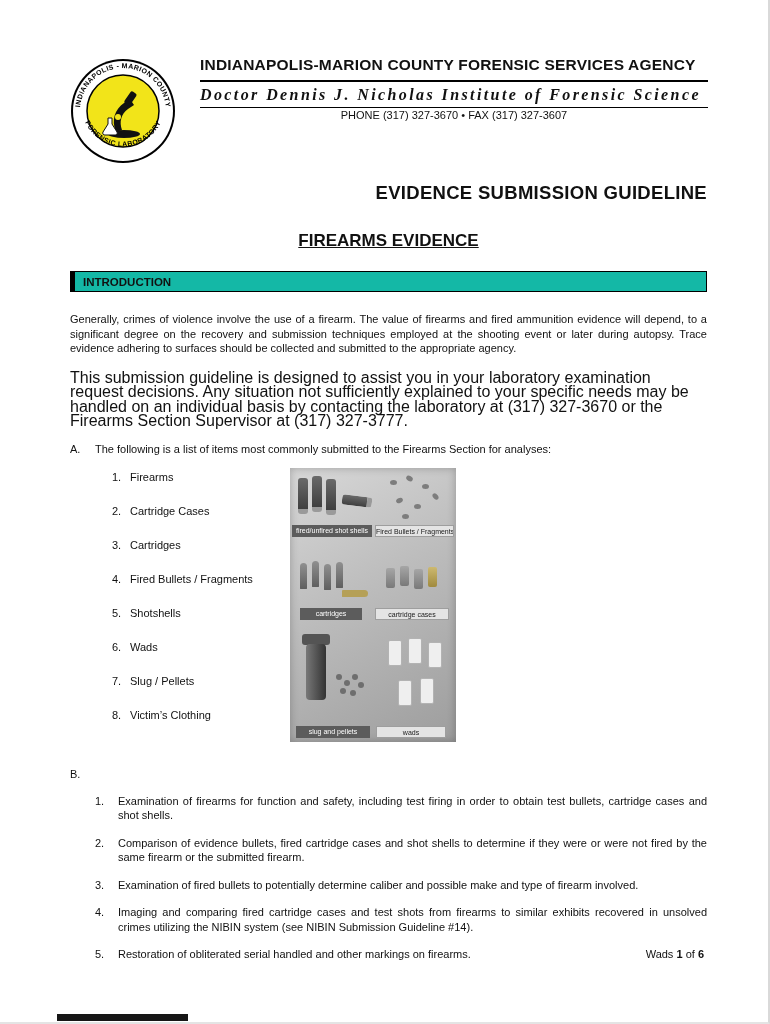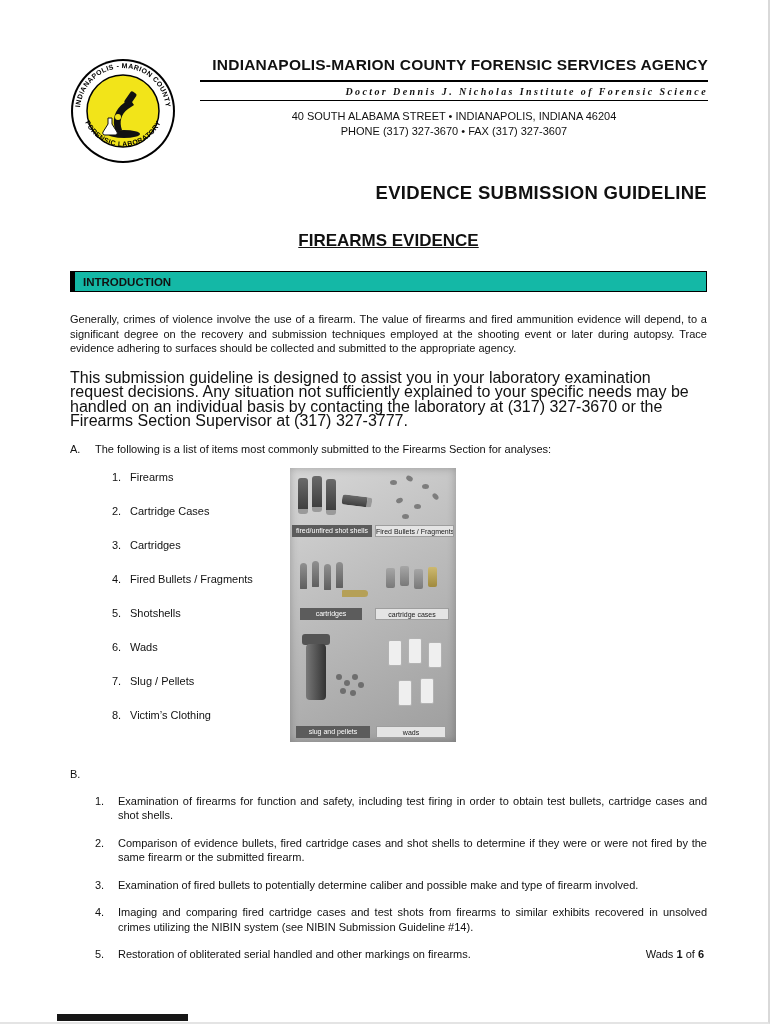--- a/index.html
+++ b/index.html
@@ -11,27 +11,27 @@
     background: #ffffff;
     font-family: "Liberation Sans", sans-serif;
     color: #111;
     border-right: 2px solid #d9d9d9;
     border-bottom: 2px solid #e4e4e4;
     overflow: hidden;
   }
   
   .logo { position: absolute; left: 70px; top: 58px; width: 106px; height: 106px; }
   .header-text { position: absolute; left: 200px; top: 56px; width: 508px; }
-  .agency-title { font-size: 15.5px; font-weight: bold; text-align: right; letter-spacing: .2px; }
+  .agency-title { font-size: 15.5px; font-weight: bold; text-align: left; letter-spacing: .2px; }
   .rule  { border-top: 2px solid #000; margin-top: 6px; }
   .rule2 { border-top: 1.2px solid #000; margin-top: 3px; }
   .institute {
-    margin-top: 4px; text-align: right;
+    margin-top: 4px; text-align: left;
     font-family: "Liberation Serif", serif; font-style: italic;
-    font-size: 10px; letter-spacing: 2.4px; font-weight: bold;
+    font-size: 16px; letter-spacing: 2.4px; font-weight: bold;
   }
   .addr { text-align: center; font-size: 11px; line-height: 15px; }
   .addr.first { margin-top: 8px; }
   
   .content { position: absolute; left: 70px; top: 150px; width: 637px; }
   .doc-title { text-align: right; font-size: 18.5px; font-weight: bold; margin-top: 32px; letter-spacing: .3px; }
   .doc-subtitle { text-align: center; font-size: 17px; font-weight: bold; margin-top: 27px; text-decoration: underline; }
   .intro-box {
     margin-top: 20px;
     background: #14b8a6;
@@ -106,21 +106,20 @@
       </g>
       <path d="M38,60 l0,6 -5,8 a2,2 0 0 0 2,3 l10,0 a2,2 0 0 0 2,-3 l-5,-8 0,-6 z" fill="#fff" stroke="#111" stroke-width="1"></path>
     </svg>
   </div>
 
   <div class="header-text">
     <div class="agency-title">INDIANAPOLIS-MARION COUNTY FORENSIC SERVICES AGENCY</div>
     <div class="rule"></div>
     <div class="institute">Doctor Dennis J. Nicholas Institute of Forensic Science</div>
     <div class="rule2"></div>
-    <div class="addr first">40 SOUTH ALABAMA STREET  •  INDIANAPOLIS, INDIANA  46204</div>
     <div class="addr">PHONE (317) 327-3670  •  FAX (317) 327-3607</div>
   </div>
 
   <div class="content">
 
     <div class="doc-title">EVIDENCE SUBMISSION GUIDELINE</div>
     <div class="doc-subtitle">FIREARMS EVIDENCE</div>
 
     <div class="intro-box">
       <span>INTRODUCTION</span>

